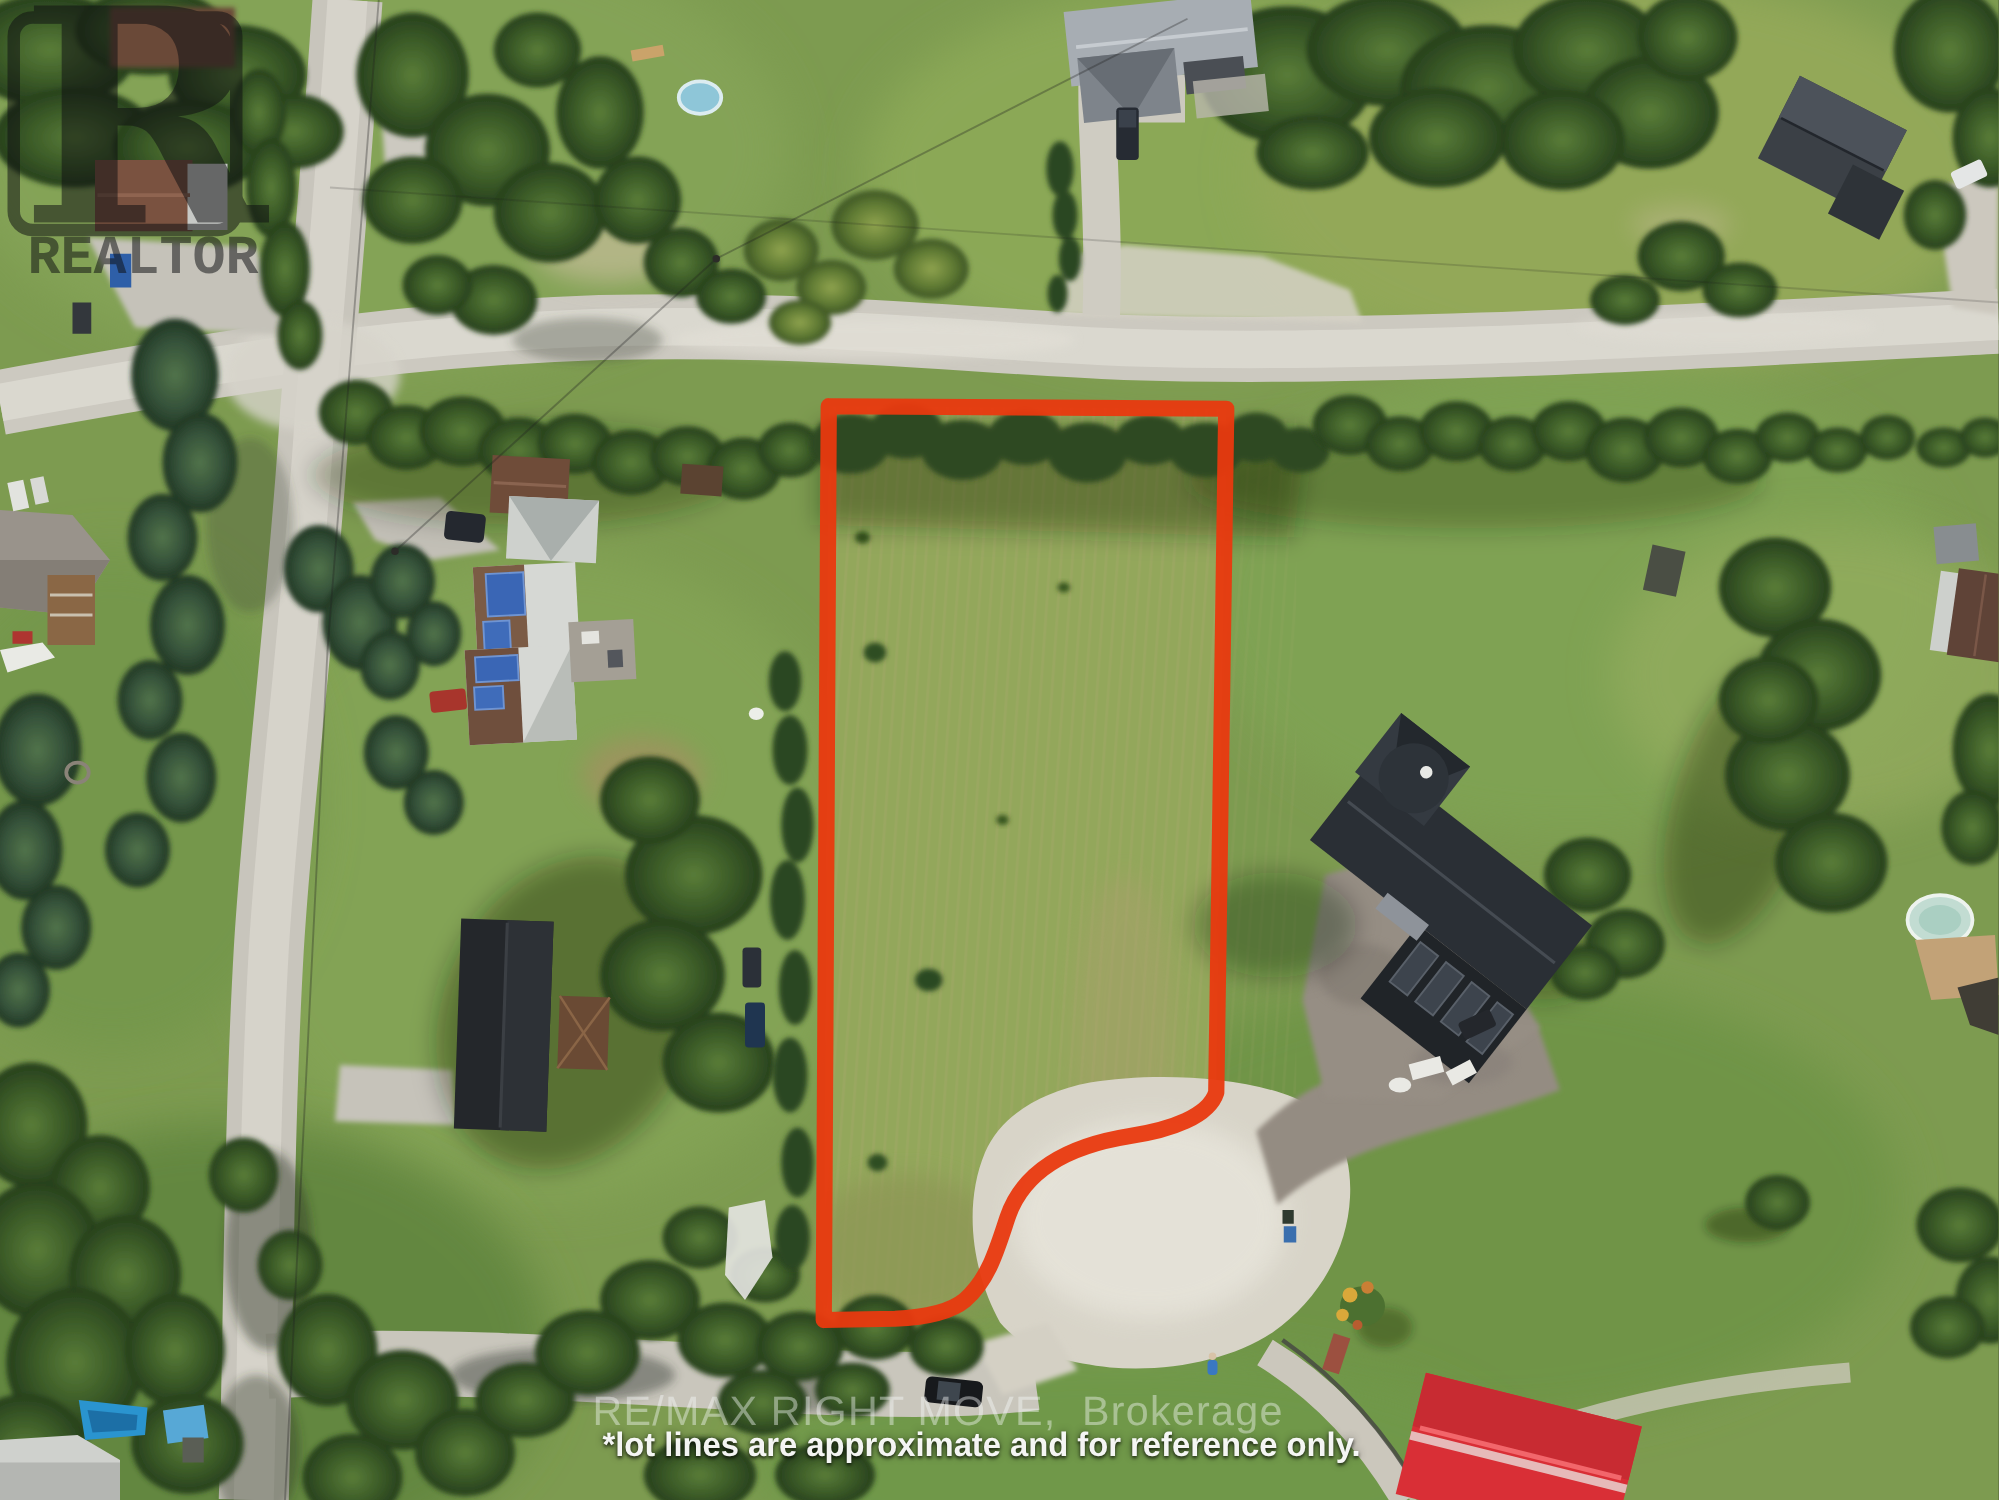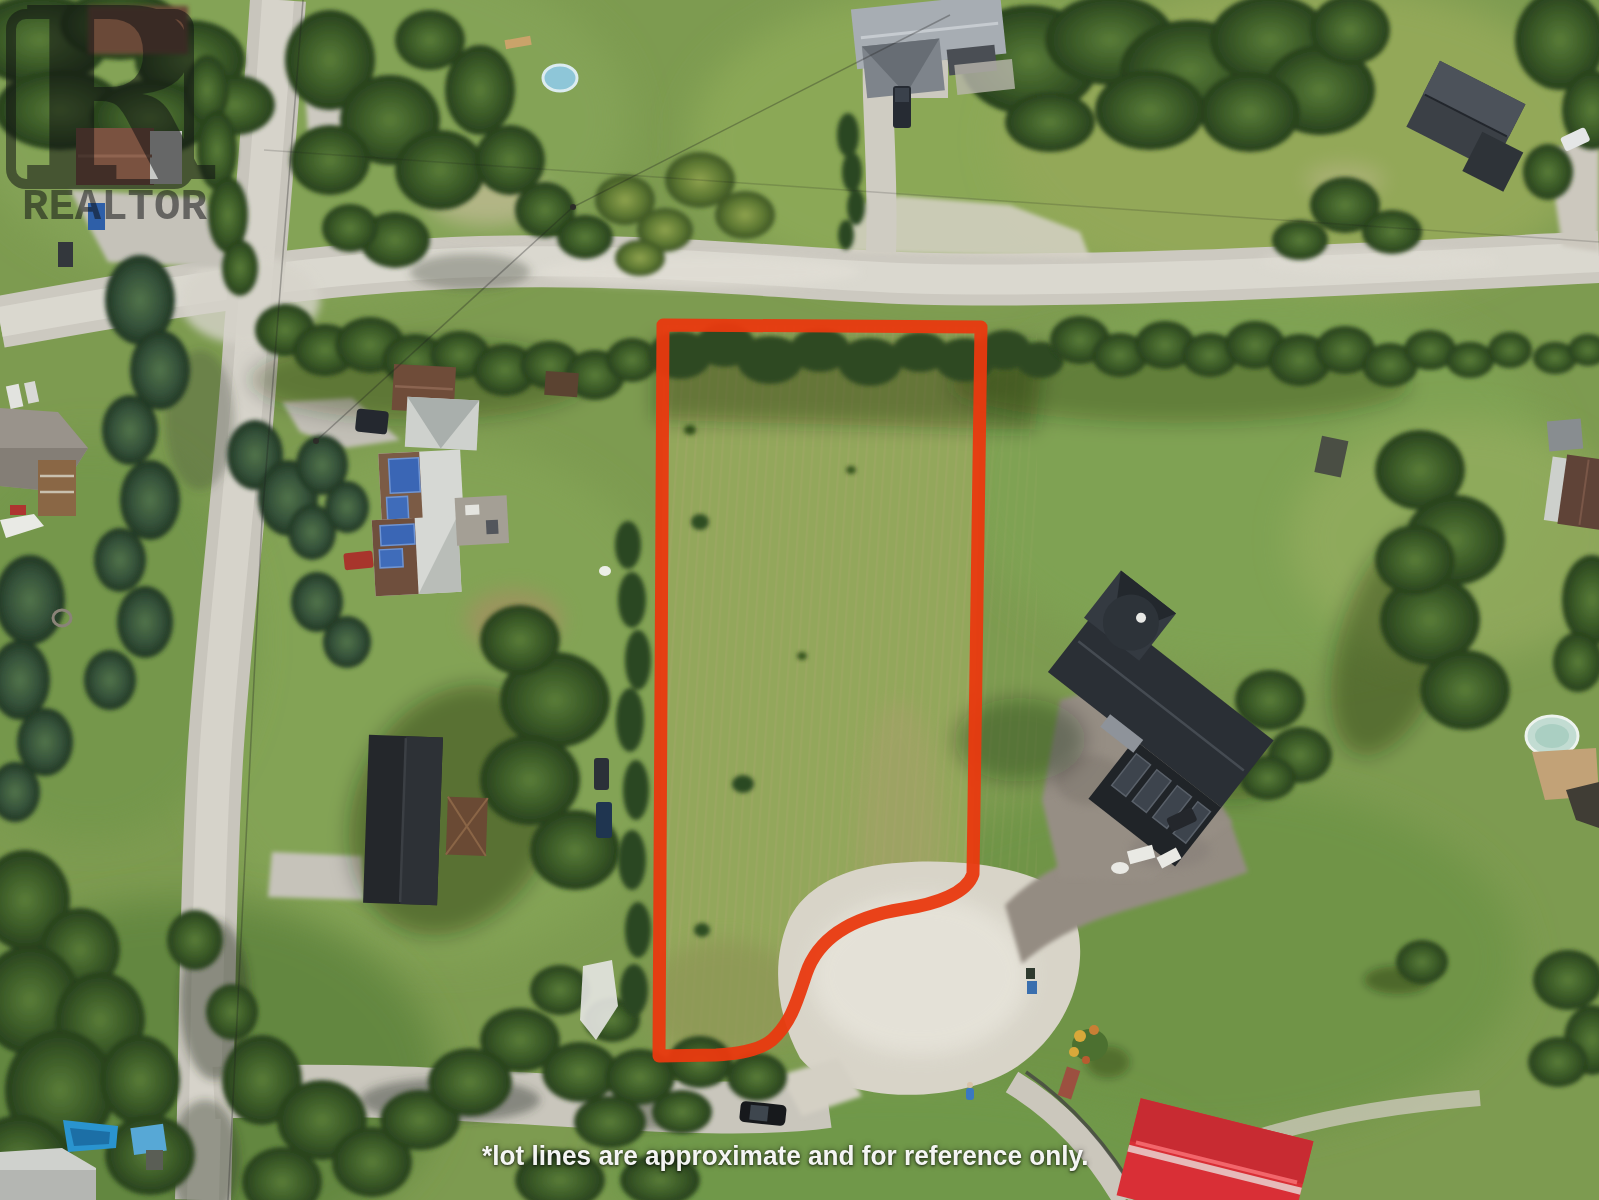--- a/index.html
+++ b/index.html
@@ -497,14 +497,15 @@
   </g>
 
   <path d="M663,325 L981,327 L973,874 C967,893 937,904 903,909 C853,917 818,938 806,974 C797,1001 791,1023 772,1040 C760,1050 739,1054 716,1055 L659,1056 Z" fill="none" stroke="#e9390f" stroke-width="13" stroke-linejoin="round" opacity=".95"></path>
 </svg>
 
   <div class="realtor">
     <div class="r-frame"></div>
     <div class="r-letter">R</div>
     <div class="r-text">REALTOR</div>
   </div>
+  <div class="remax">RE/MAX RIGHT MOVE,  Brokerage</div>
   <div class="disclaimer">*lot lines are approximate and for reference only.</div>
 </div>
 
 </body></html>

